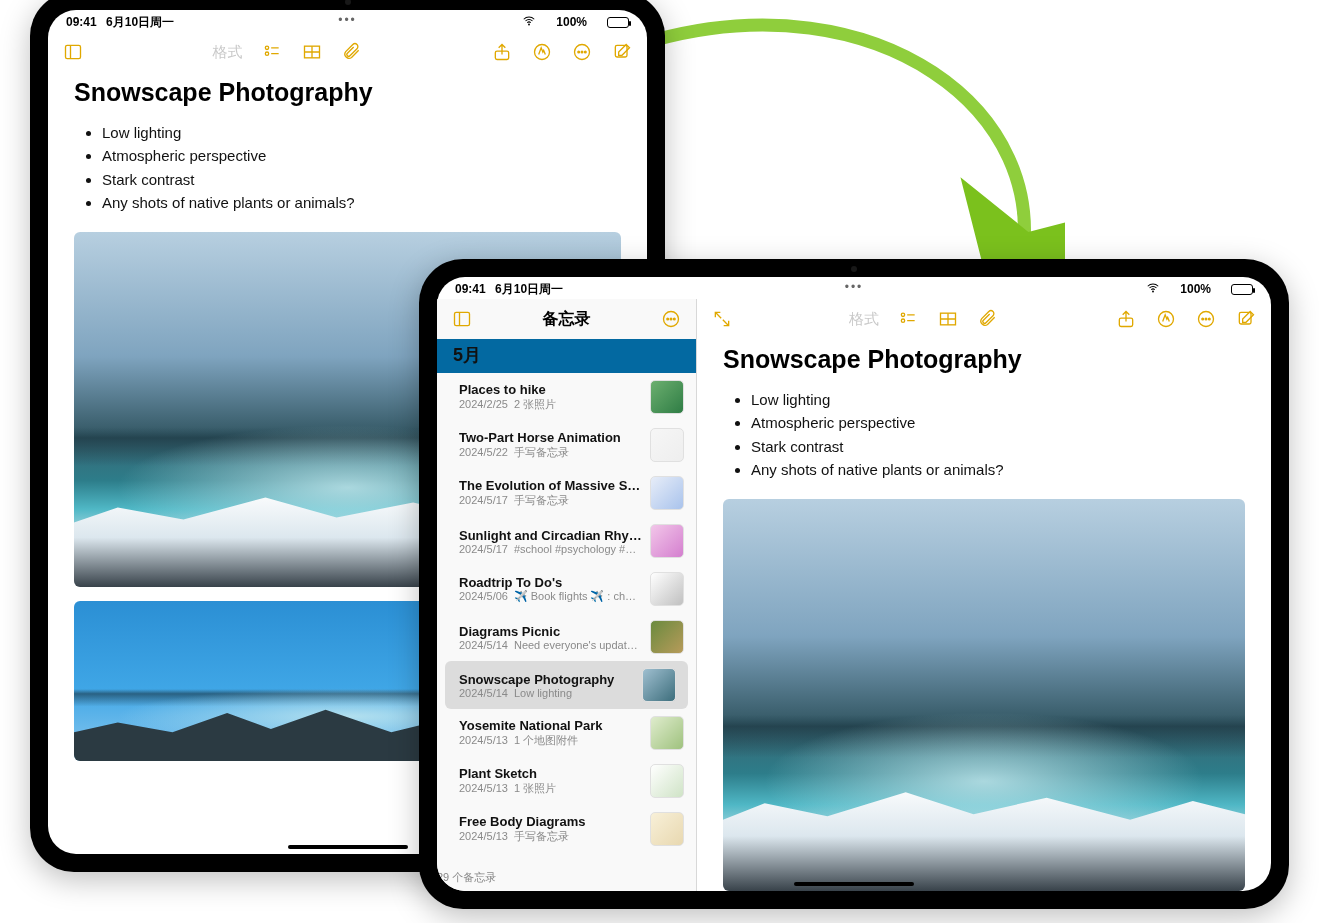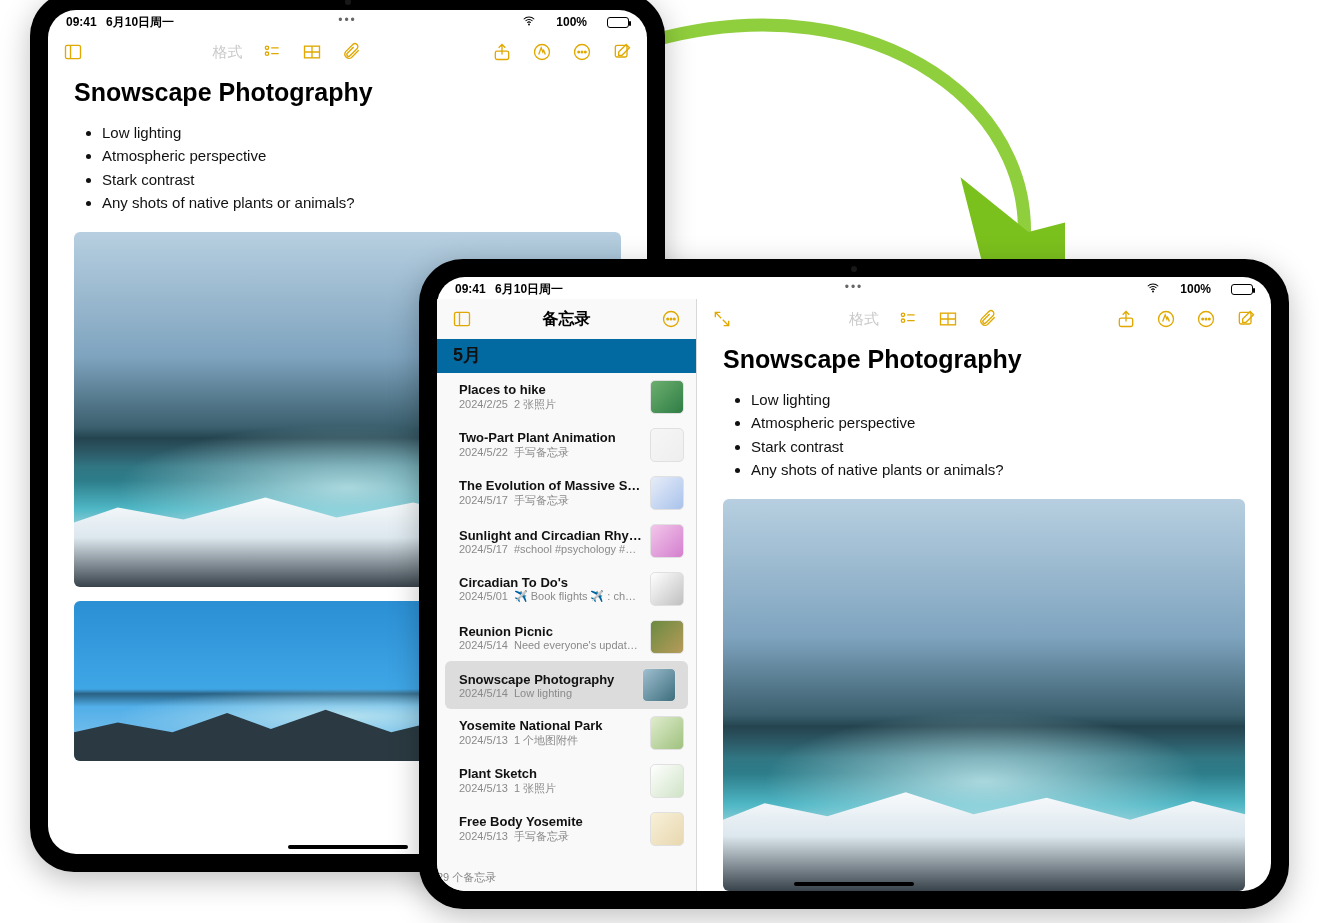--- a/index.html
+++ b/index.html
@@ -308,49 +308,49 @@
         <div class="note-list" id="note-list">
             <div class="note-item">
               <div class="txt">
                 <div class="ttl">Places to hike</div>
                 <div class="sub"><span class="date">2024/2/25</span>2 张照片</div>
               </div>
               <div class="thumb" style="--c1:#6caf6f;--c2:#2f7d45"></div>
             </div>
             <div class="note-item">
               <div class="txt">
-                <div class="ttl">Two-Part Plant Animation</div>
+                <div class="ttl">Two-Part Horse Animation</div>
                 <div class="sub"><span class="date">2024/5/22</span>手写备忘录</div>
               </div>
               <div class="thumb" style="--c1:#f6f6f6;--c2:#eeeeee"></div>
             </div>
             <div class="note-item">
               <div class="txt">
                 <div class="ttl">The Evolution of Massive Star…</div>
                 <div class="sub"><span class="date">2024/5/17</span>手写备忘录</div>
               </div>
               <div class="thumb" style="--c1:#e7edf8;--c2:#a9c3ec"></div>
             </div>
             <div class="note-item">
               <div class="txt">
                 <div class="ttl">Sunlight and Circadian Rhyth…</div>
                 <div class="sub"><span class="date">2024/5/17</span>#school #psychology #…</div>
               </div>
               <div class="thumb" style="--c1:#f2c6e9;--c2:#d47fcf"></div>
             </div>
             <div class="note-item">
               <div class="txt">
-                <div class="ttl">Circadian To Do's</div>
-                <div class="sub"><span class="date">2024/5/01</span>✈️ Book flights ✈️ : che…</div>
+                <div class="ttl">Roadtrip To Do's</div>
+                <div class="sub"><span class="date">2024/5/06</span>✈️ Book flights ✈️ : che…</div>
               </div>
               <div class="thumb" style="--c1:#ffffff;--c2:#c0c0c0"></div>
             </div>
             <div class="note-item">
               <div class="txt">
-                <div class="ttl">Reunion Picnic</div>
+                <div class="ttl">Diagrams Picnic</div>
                 <div class="sub"><span class="date">2024/5/14</span>Need everyone's updat…</div>
               </div>
               <div class="thumb" style="--c1:#6a8a3f;--c2:#b79b5a"></div>
             </div>
             <div class="note-item selected">
               <div class="txt">
                 <div class="ttl">Snowscape Photography</div>
                 <div class="sub"><span class="date">2024/5/14</span>Low lighting</div>
               </div>
               <div class="thumb" style="--c1:#9fbfd0;--c2:#3d6e7c"></div>
@@ -364,21 +364,21 @@
             </div>
             <div class="note-item">
               <div class="txt">
                 <div class="ttl">Plant Sketch</div>
                 <div class="sub"><span class="date">2024/5/13</span>1 张照片</div>
               </div>
               <div class="thumb" style="--c1:#ffffff;--c2:#cfe3c6"></div>
             </div>
             <div class="note-item">
               <div class="txt">
-                <div class="ttl">Free Body Yosemite</div>
+                <div class="ttl">Free Body Diagrams</div>
                 <div class="sub"><span class="date">2024/5/13</span>手写备忘录</div>
               </div>
               <div class="thumb" style="--c1:#f8f0d8;--c2:#e8d8b0"></div>
             </div>
           </div>
         <div class="sidebar-footer">29 个备忘录</div>
       </div>
 
       <div class="note-pane">
         <div class="note-toolbar">

